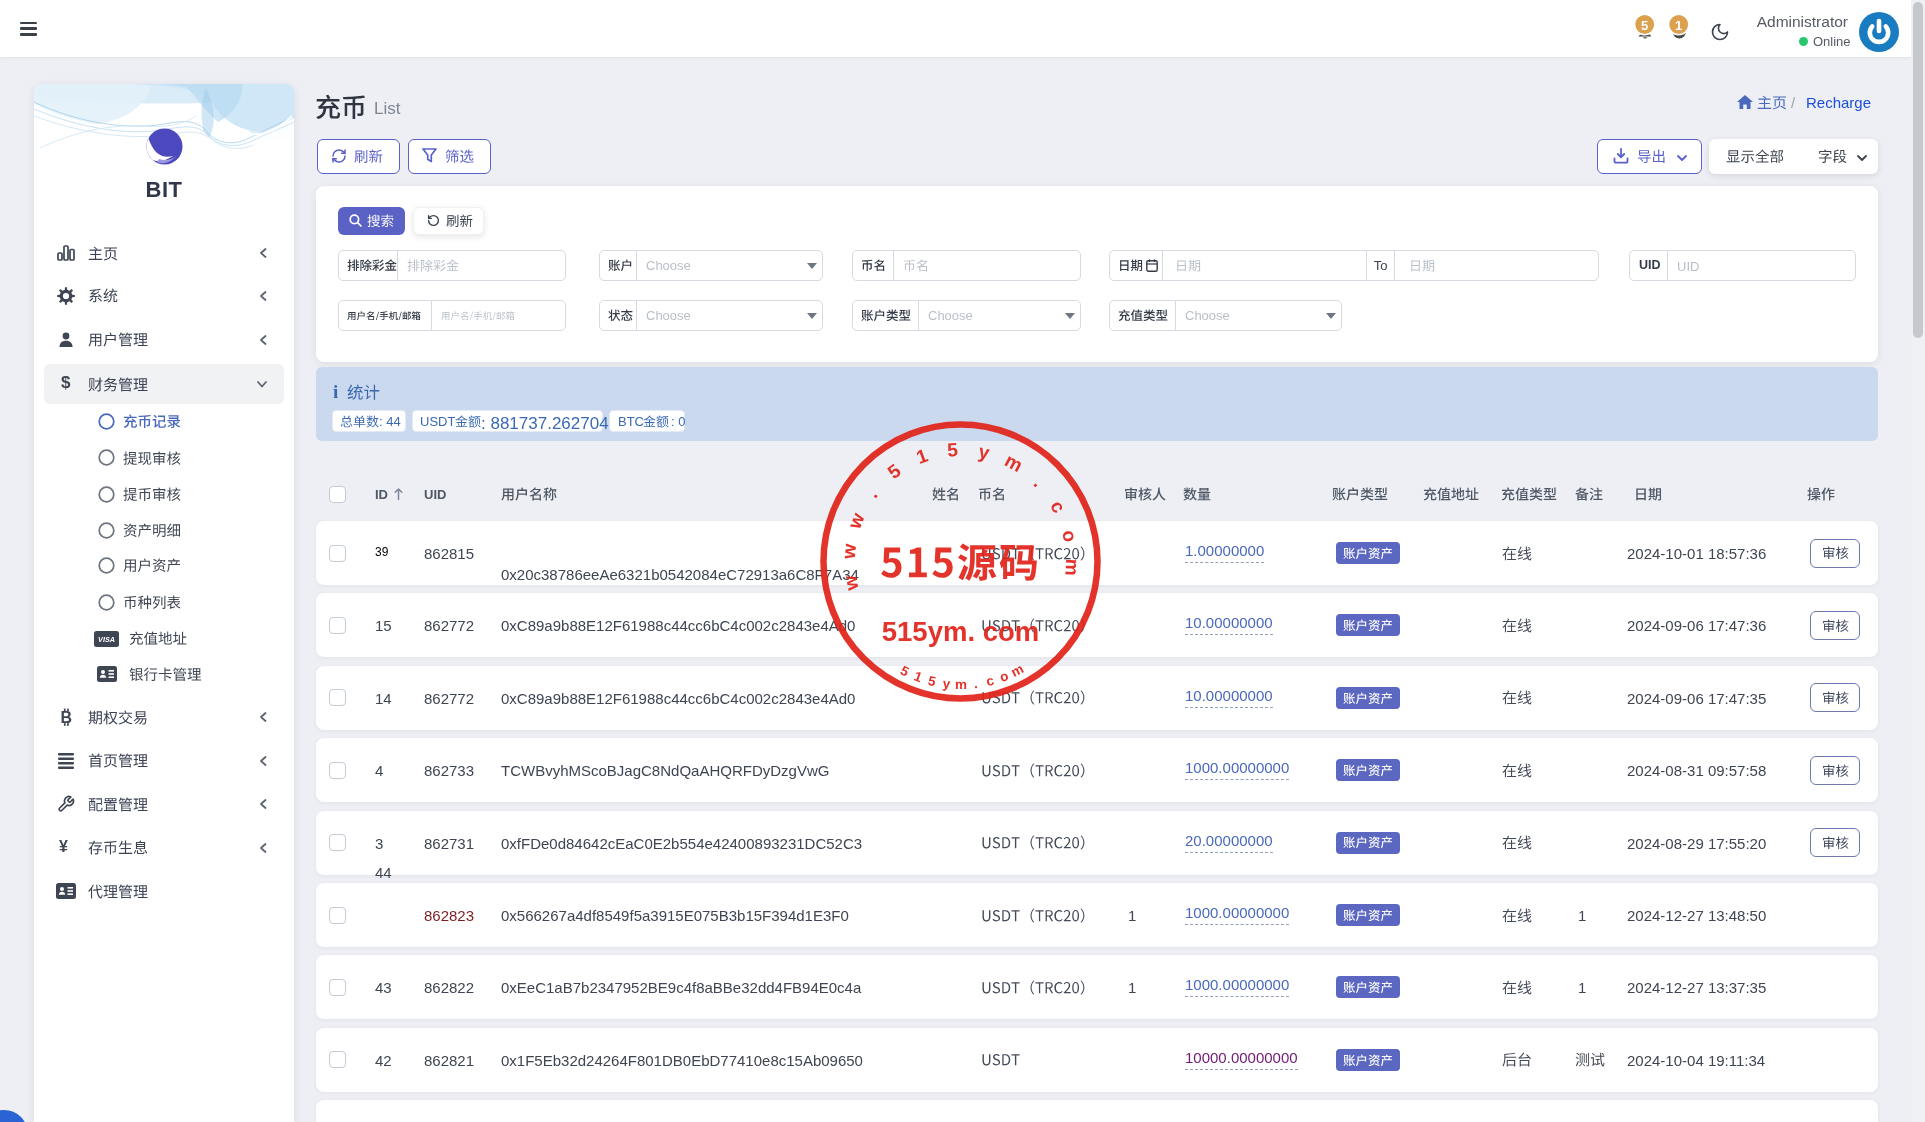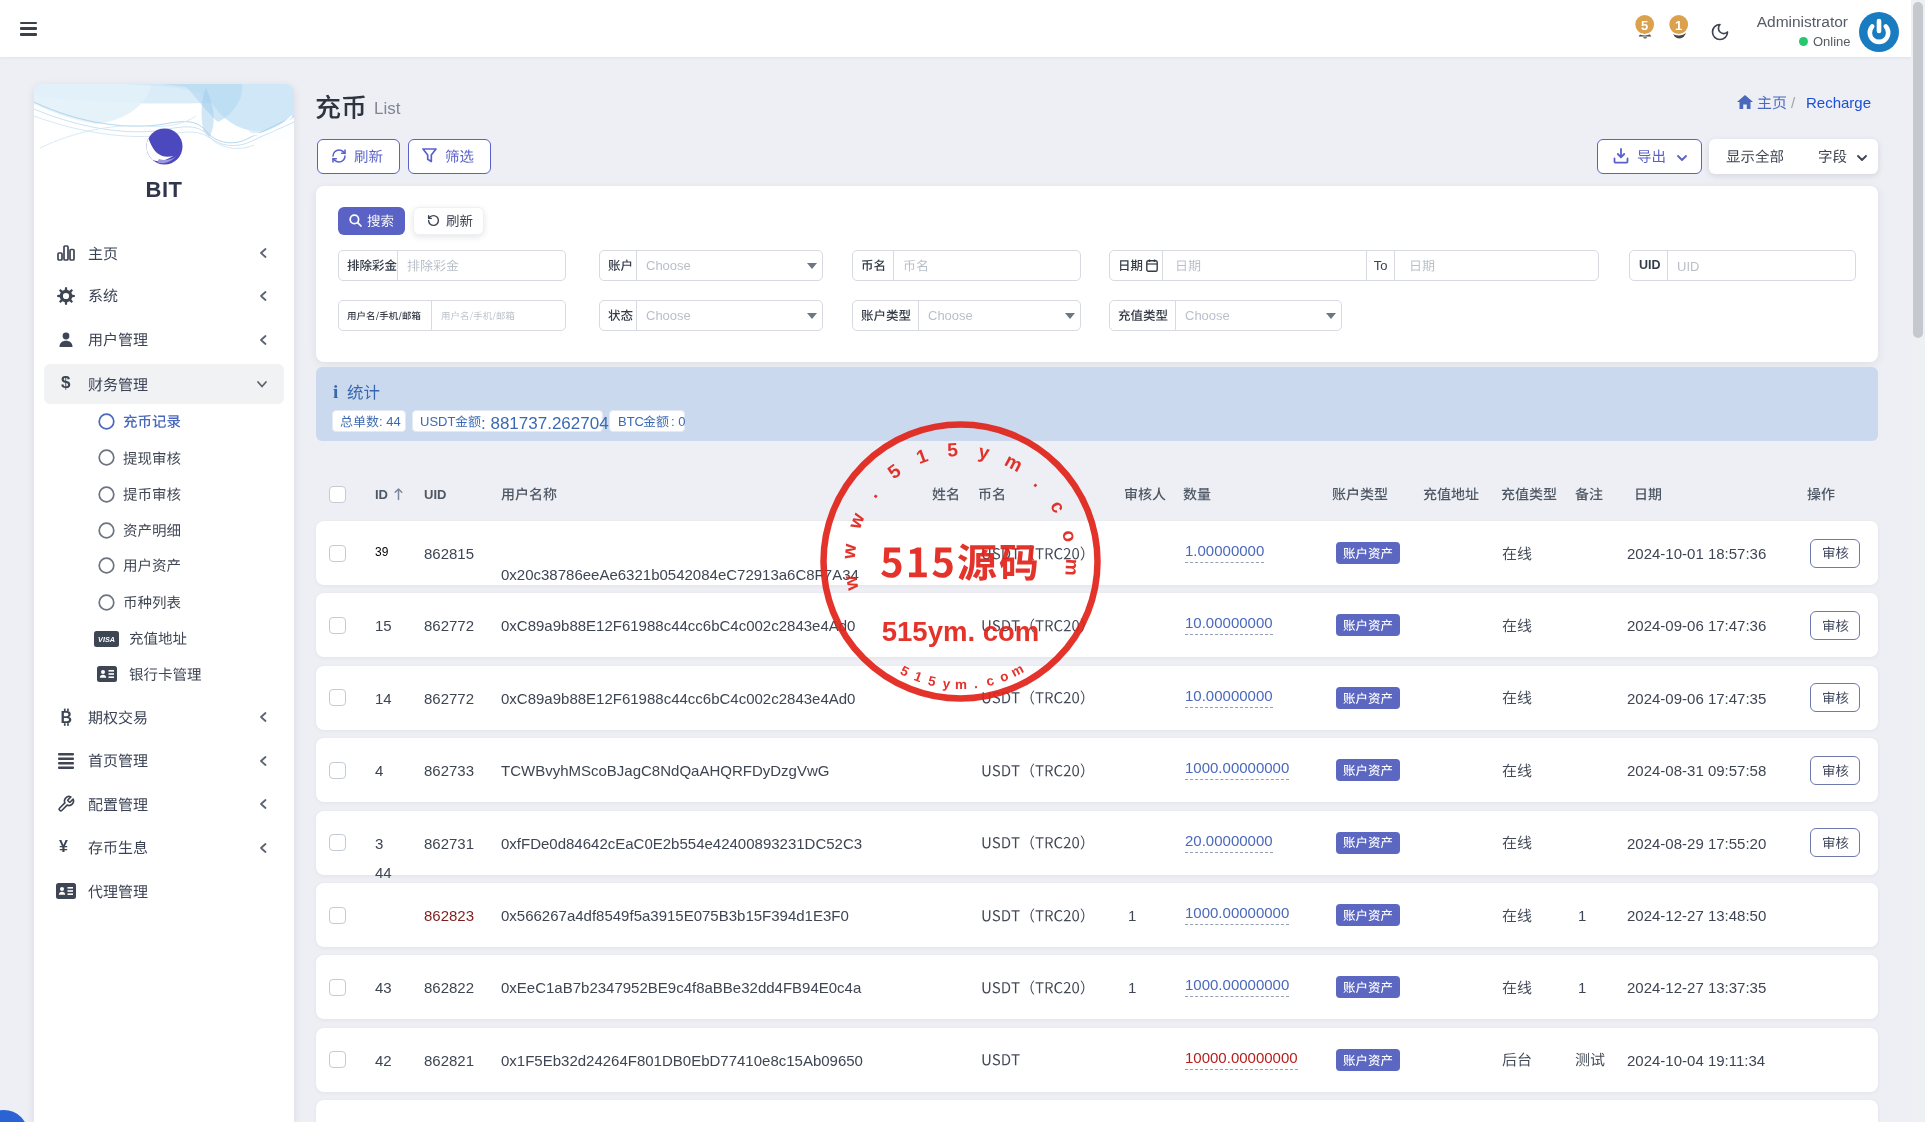--- a/index.html
+++ b/index.html
@@ -640,21 +640,21 @@
 <div class="txt" style="left:1578px;top:979.4px;font-size:15px;color:#3e4553">1</div>
 <div class="txt" style="left:1627px;top:979.4px;font-size:15px;color:#3e4553">2024-12-27 13:37:35</div>
 <div class="rowcard" style="top:1027.8px"></div>
 <div class="cb" style="left:329px;top:1051.3px"></div>
 <div class="txt" style="left:375px;top:1051.8px;font-size:15px;color:#3e4553">42</div>
 <div class="txt" style="left:424px;top:1051.8px;font-size:15px;color:#3e4553">862821</div>
 <div class="txt" style="left:501px;top:1051.8px;font-size:15px;color:#3e4553">0x1F5Eb32d24264F801DB0EbD77410e8c15Ab09650</div>
 <svg class="ab" style="left:981.0px;top:1052.3px" width="39.1" height="15" viewBox="0 0 39.06 15">
     <use href="#t52" fill="#434a57"></use>
   </svg>
-<div class="txt" style="left:1185px;top:1048.8px;font-size:15px;color:#b91c1c;border-bottom:1px dashed #94a0b4;padding-bottom:3px">10000.00000000</div>
+<div class="txt" style="left:1185px;top:1048.8px;font-size:15px;color:#701a75;border-bottom:1px dashed #94a0b4;padding-bottom:3px">10000.00000000</div>
 <div class="ab" style="left:1336px;top:1048.8px;width:64px;height:22px;background:#5b67c0;border-radius:4px"></div>
 <svg class="ab" style="left:1343.0px;top:1053.5px" width="50.0" height="12.5" viewBox="0 0 50.00 12.5">
     <use href="#t56" fill="#fff"></use>
   </svg>
 <svg class="ab" style="left:1502.0px;top:1052.3px" width="30.0" height="15" viewBox="0 0 30.00 15">
     <use href="#t54" fill="#434a57"></use>
   </svg>
 <svg class="ab" style="left:1575.0px;top:1052.3px" width="30.0" height="15" viewBox="0 0 30.00 15">
     <use href="#t55" fill="#434a57"></use>
   </svg>

